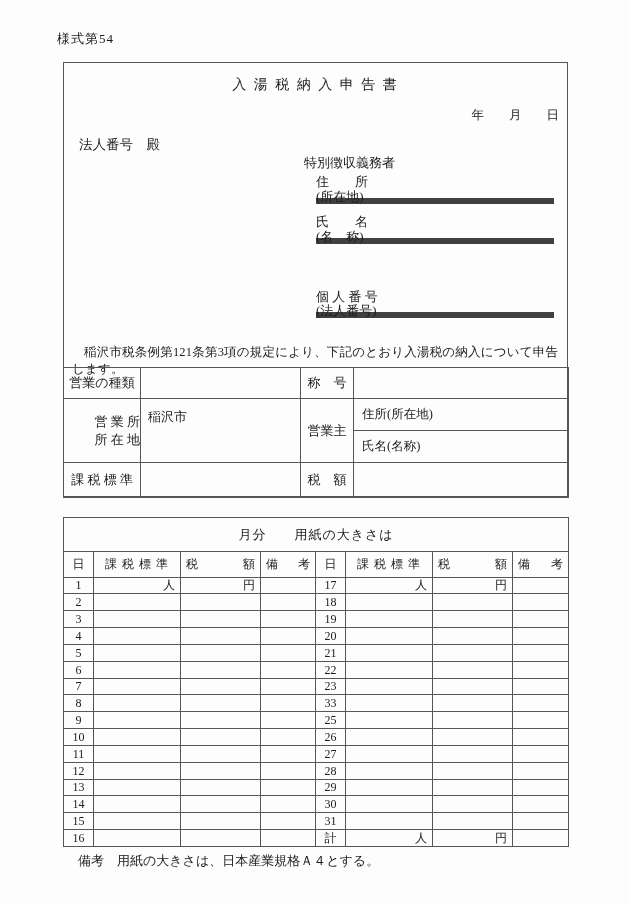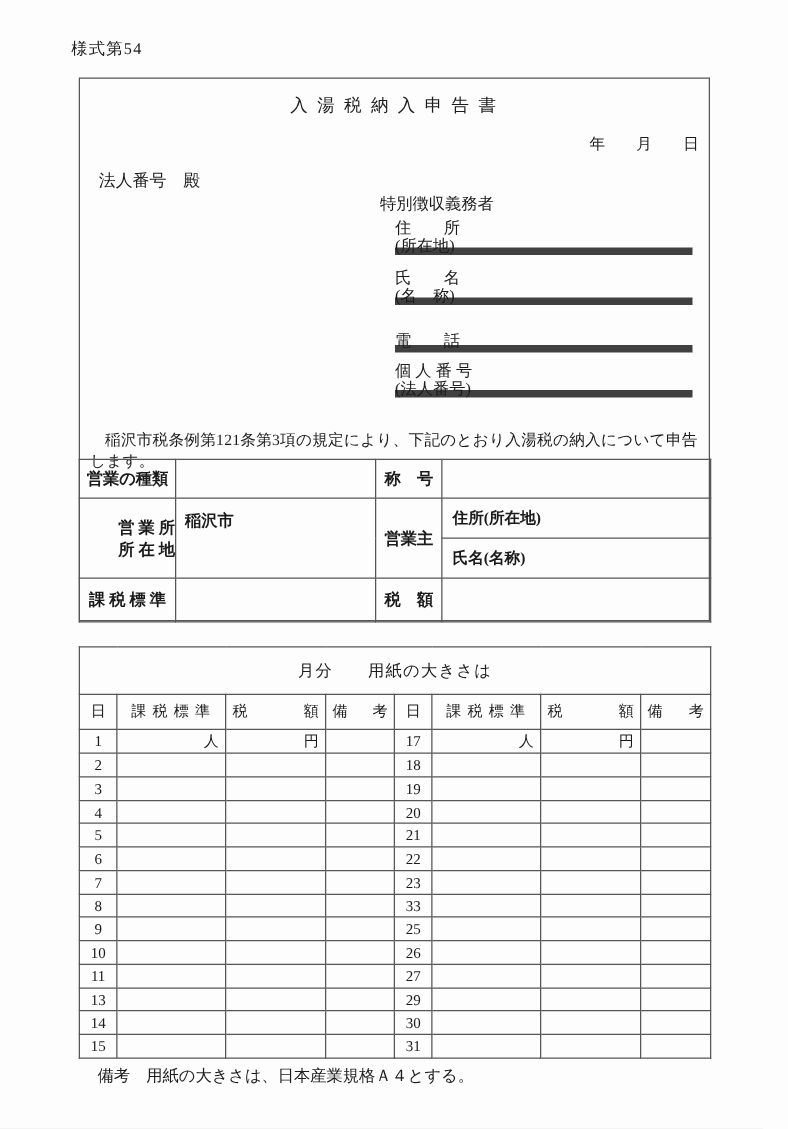--- a/index.html
+++ b/index.html
@@ -22,21 +22,21 @@
   .pfield { position:absolute; left:252px; width:238px; border-bottom:6px solid #404040; font-size:13px; line-height:15px; }
   .pf1 { top:111px; height:30px; }
   .pf2 { top:151px; height:30px; }
   .pf3 { top:200px; height:19px; line-height:19px; }
   .pf4 { top:227px; height:28px; line-height:14px; }
   .statement { left:0; top:281px; width:100%; padding:0 7px 0 8px; font-size:12.5px; text-indent:12px; letter-spacing:0.2px; }
 
   
   table { border-collapse:collapse; table-layout:fixed; }
   .t1 { left:63px; top:367px; width:505px; height:130px; }
-  .t1 td { border:1px solid #565656; font-size:13px; vertical-align:middle; overflow:hidden;font-weight:bold; }
+  .t1 td { border:1px solid #565656; font-size:13px; vertical-align:middle; overflow:hidden; }
   .t1 .lbl { text-align:center; }
   .t1 .office-lbl div { text-align:right; line-height:18px; }
   .t1 .office-val { vertical-align:top; padding:9px 0 0 7px; text-align:left; }
   .t1 .sub { text-align:left; padding-left:8px; font-size:12.5px; }
   .t1 .blank { }
 
   
   .t2 { left:63px; top:517px; width:505px; height:330px; }
   .t2 td { border:1px solid #565656; font-size:12px; vertical-align:middle; line-height:1; overflow:hidden; }
   .t2 .title-cell { height:26px; text-align:center; font-size:13px; letter-spacing:1px; }
@@ -64,23 +64,20 @@
 
     <div class="abs payer-head">特別徴収義務者</div>
 
     <div class="pfield pf1">
       <div>住　　所</div>
       <div>(所在地)</div>
     </div>
     <div class="pfield pf2">
       <div>氏　　名</div>
       <div>(名　称)</div>
-    </div>
-    <div class="pfield pf3">
-      <div>電　　話</div>
     </div>
     <div class="pfield pf4">
       <div>個 人 番 号</div>
       <div>(法人番号)</div>
     </div>
 
     <div class="abs statement">稲沢市税条例第121条第3項の規定により、下記のとおり入湯税の納入について申告します。</div>
   </div>
 
   <table class="abs t1">
@@ -269,20 +266,30 @@
           <td class="c-day">11</td>
           <td class="c-num"></td>
           <td class="c-num"></td>
           <td class="c-note"></td>
           <td class="c-day">27</td>
           <td class="c-num"></td>
           <td class="c-num"></td>
           <td class="c-note"></td>
         </tr>
         <tr>
+          <td class="c-day">12</td>
+          <td class="c-num"></td>
+          <td class="c-num"></td>
+          <td class="c-note"></td>
+          <td class="c-day">28</td>
+          <td class="c-num"></td>
+          <td class="c-num"></td>
+          <td class="c-note"></td>
+        </tr>
+        <tr>
           <td class="c-day">13</td>
           <td class="c-num"></td>
           <td class="c-num"></td>
           <td class="c-note"></td>
           <td class="c-day">29</td>
           <td class="c-num"></td>
           <td class="c-num"></td>
           <td class="c-note"></td>
         </tr>
         <tr>
@@ -296,20 +303,30 @@
           <td class="c-note"></td>
         </tr>
         <tr>
           <td class="c-day">15</td>
           <td class="c-num"></td>
           <td class="c-num"></td>
           <td class="c-note"></td>
           <td class="c-day">31</td>
           <td class="c-num"></td>
           <td class="c-num"></td>
+          <td class="c-note"></td>
+        </tr>
+        <tr>
+          <td class="c-day">16</td>
+          <td class="c-num"></td>
+          <td class="c-num"></td>
+          <td class="c-note"></td>
+          <td class="c-day">計</td>
+          <td class="c-num">人</td>
+          <td class="c-num">円</td>
           <td class="c-note"></td>
         </tr>
       </tbody>
   </table>
 
   <div class="abs page-note">備考　用紙の大きさは、日本産業規格Ａ４とする。</div>
 
 </div>
 
 </body></html>

